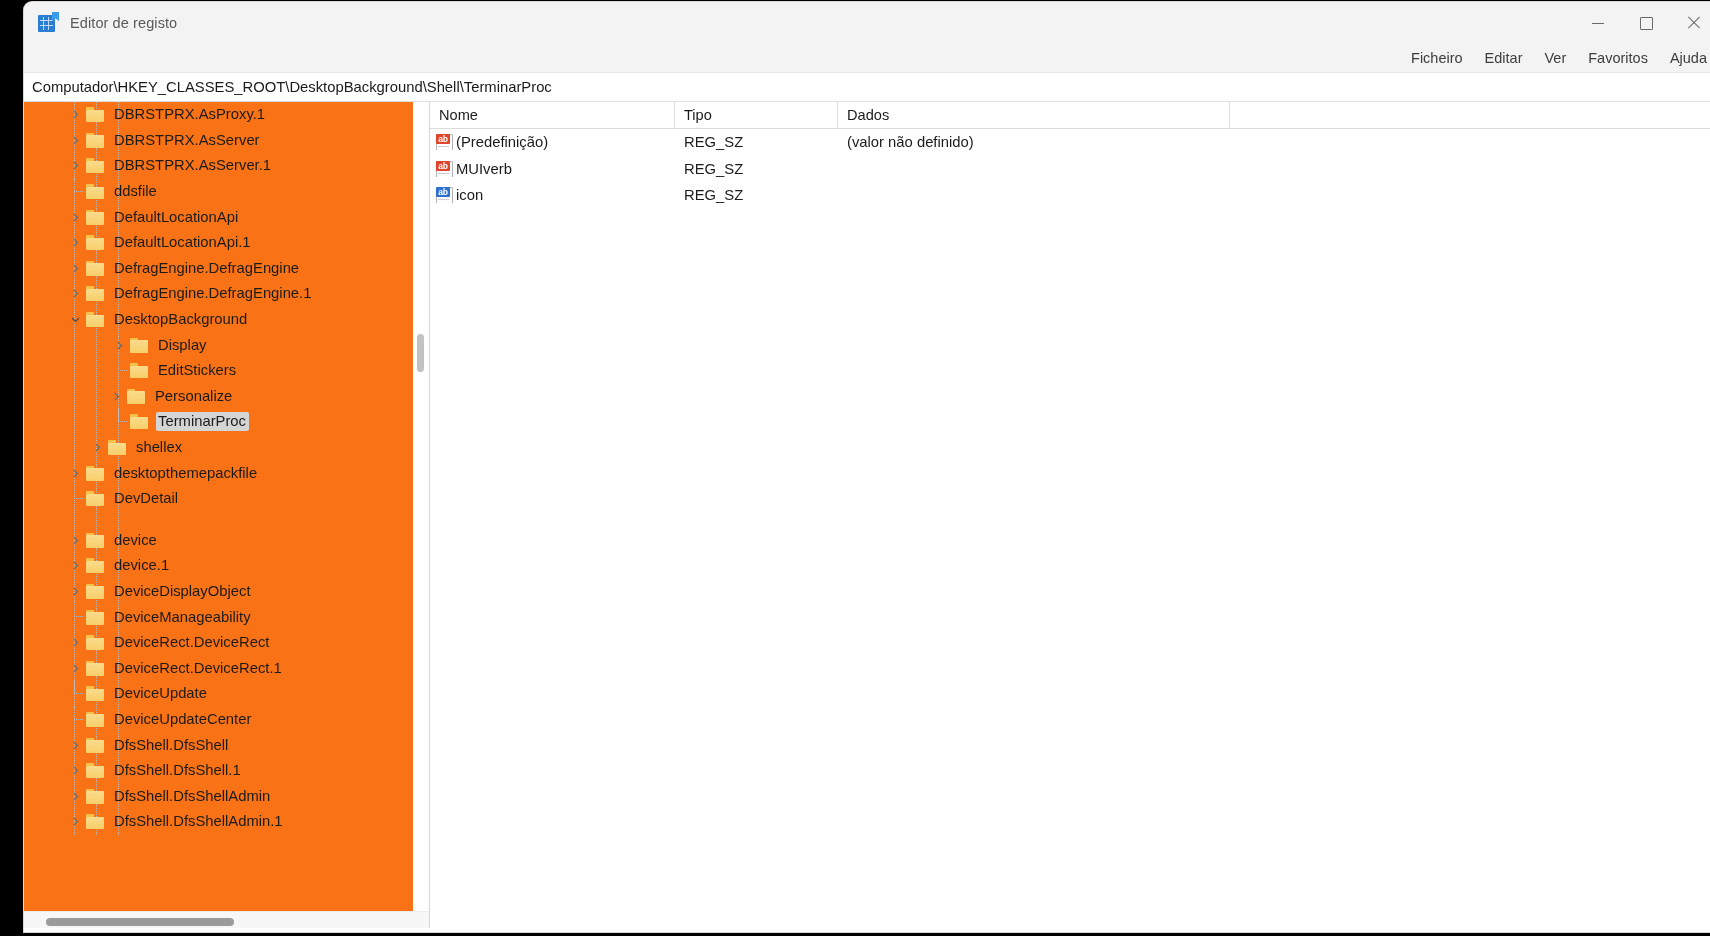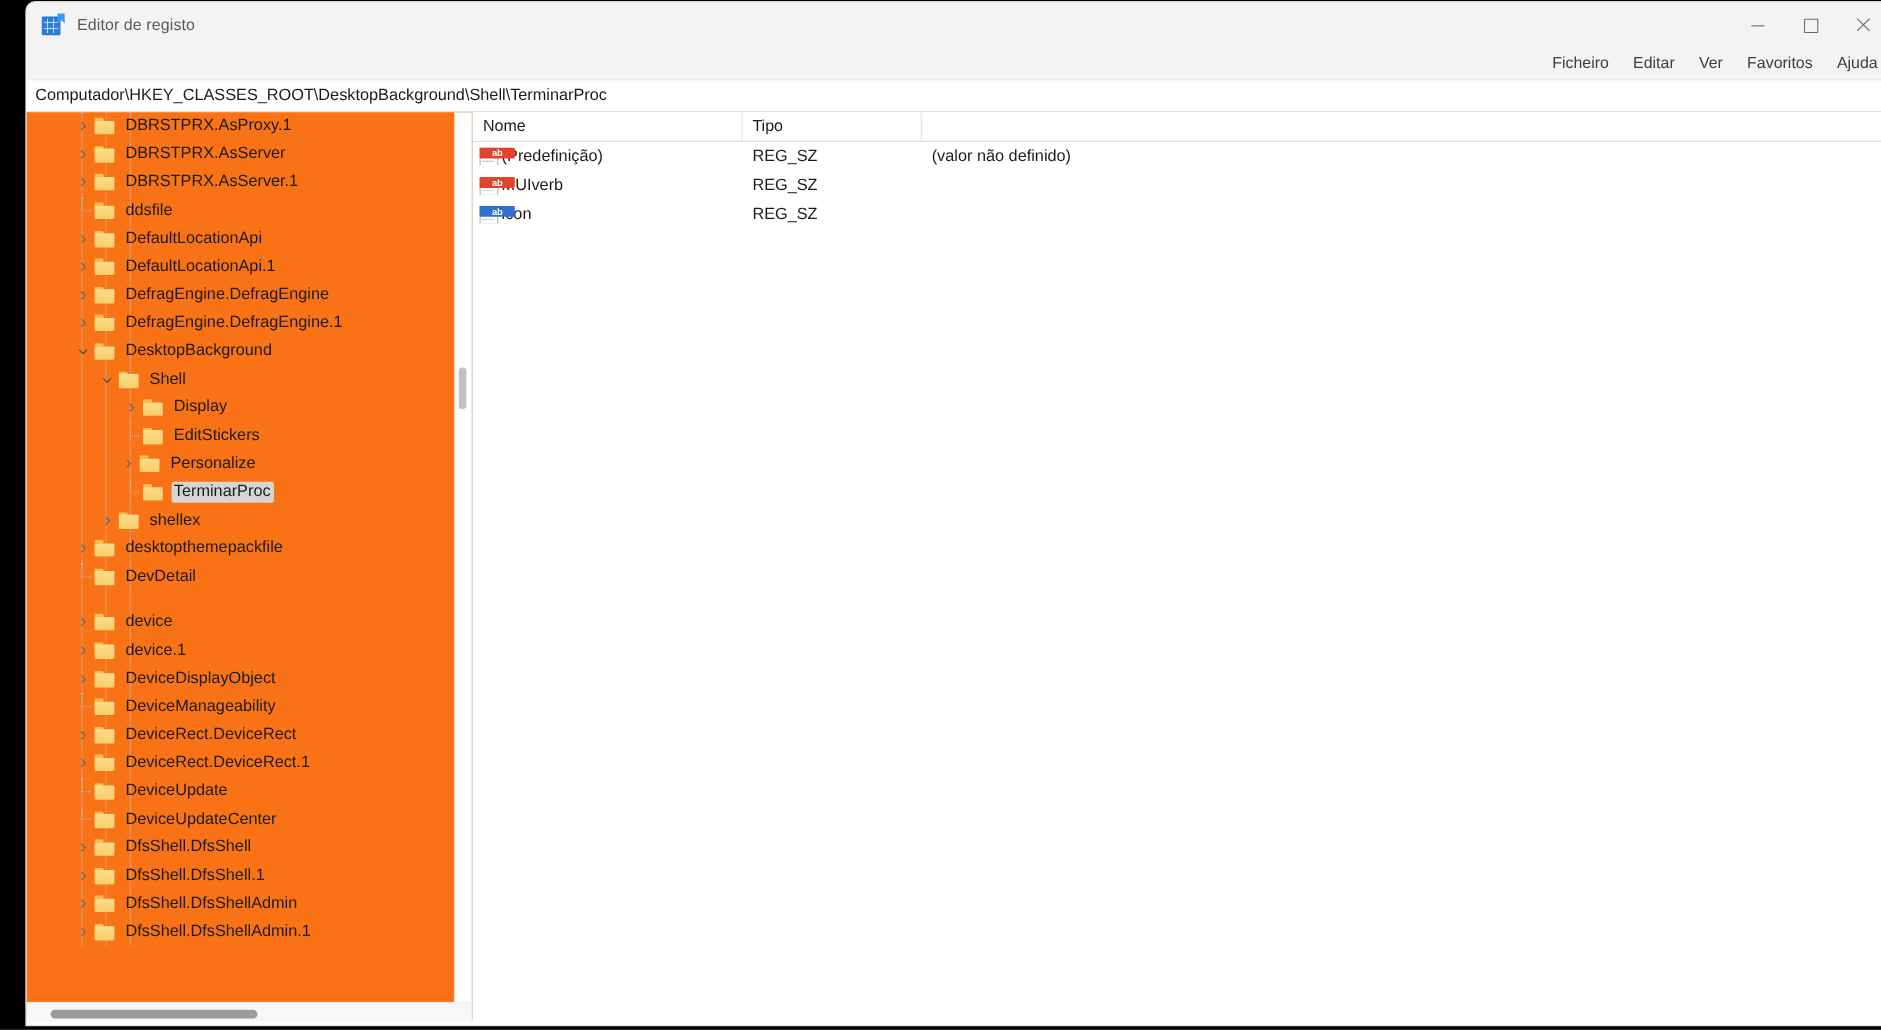--- a/index.html
+++ b/index.html
@@ -361,21 +361,21 @@
     content: "";
     position: absolute;
     left: 1px; bottom: 1px;
     width: 11px; height: 3px;
     background:
       linear-gradient(to bottom, #cfcfcf 1px, transparent 1px);
   }
   .ab-icon .ab {
     position: absolute;
     left: 0; top: 0;
-    width: 32px; height: 10px;
+    width: 14px; height: 10px;
     border-radius: 1px;
     font-size: 8.5px;
     font-weight: bold;
     color: #ffffff;
     line-height: 10px;
     text-align: center;
     letter-spacing: -0.2px;
   }
   .ab-icon.red .ab  { background: #e0452c; }
   .ab-icon.blue .ab { background: #2f6fd0; }
@@ -531,32 +531,20 @@
                 <svg width="11" height="11" viewBox="0 0 11 11">
                   <path d="M2 4 L5.5 7.5 L9 4" fill="none" stroke="#4a4a4a" stroke-width="1.2"></path>
                 </svg>
               </div>
               <div class="folder">
                 <div class="tab"></div>
                 <div class="body"></div>
               </div>
               <span class="tree-label">DesktopBackground</span>
             </div>
-            <div class="tree-row" style="padding-left: 62px;">
-              <div class="twisty">
-                <svg width="11" height="11" viewBox="0 0 11 11">
-                  <path d="M2 4 L5.5 7.5 L9 4" fill="none" stroke="#4a4a4a" stroke-width="1.2"></path>
-                </svg>
-              </div>
-              <div class="folder">
-                <div class="tab"></div>
-                <div class="body"></div>
-              </div>
-              <span class="tree-label">Shell</span>
-            </div>
             <div class="tree-row" style="padding-left: 84px;">
               <div class="twisty">
                 <svg width="11" height="11" viewBox="0 0 11 11">
                   <path d="M4 2 L7.5 5.5 L4 9" fill="none" stroke="#6a6a6a" stroke-width="1.2"></path>
                 </svg>
               </div>
               <div class="folder">
                 <div class="tab"></div>
                 <div class="body"></div>
               </div>
@@ -761,20 +749,21 @@
       </div>
       <div id="tree-hscroll">
         <div id="tree-hthumb" style="left: 22px; width: 188px;"></div>
       </div>
     </div>
 
     <div id="values-pane">
       <div id="values-header">
         <div class="col-head col-name">Nome</div>
         <div class="col-head col-type">Tipo</div>
+        <div class="col-head col-data">Dados</div>
         <div class="col-head col-rest"></div>
       </div>
       <div id="values-rows">
           <div class="value-row">
             <div class="cell c-name">
               <span class="ab-icon red">
                 <span class="page"></span>
                 <span class="ab">ab</span>
               </span>
               <span>(Predefinição)</span>

